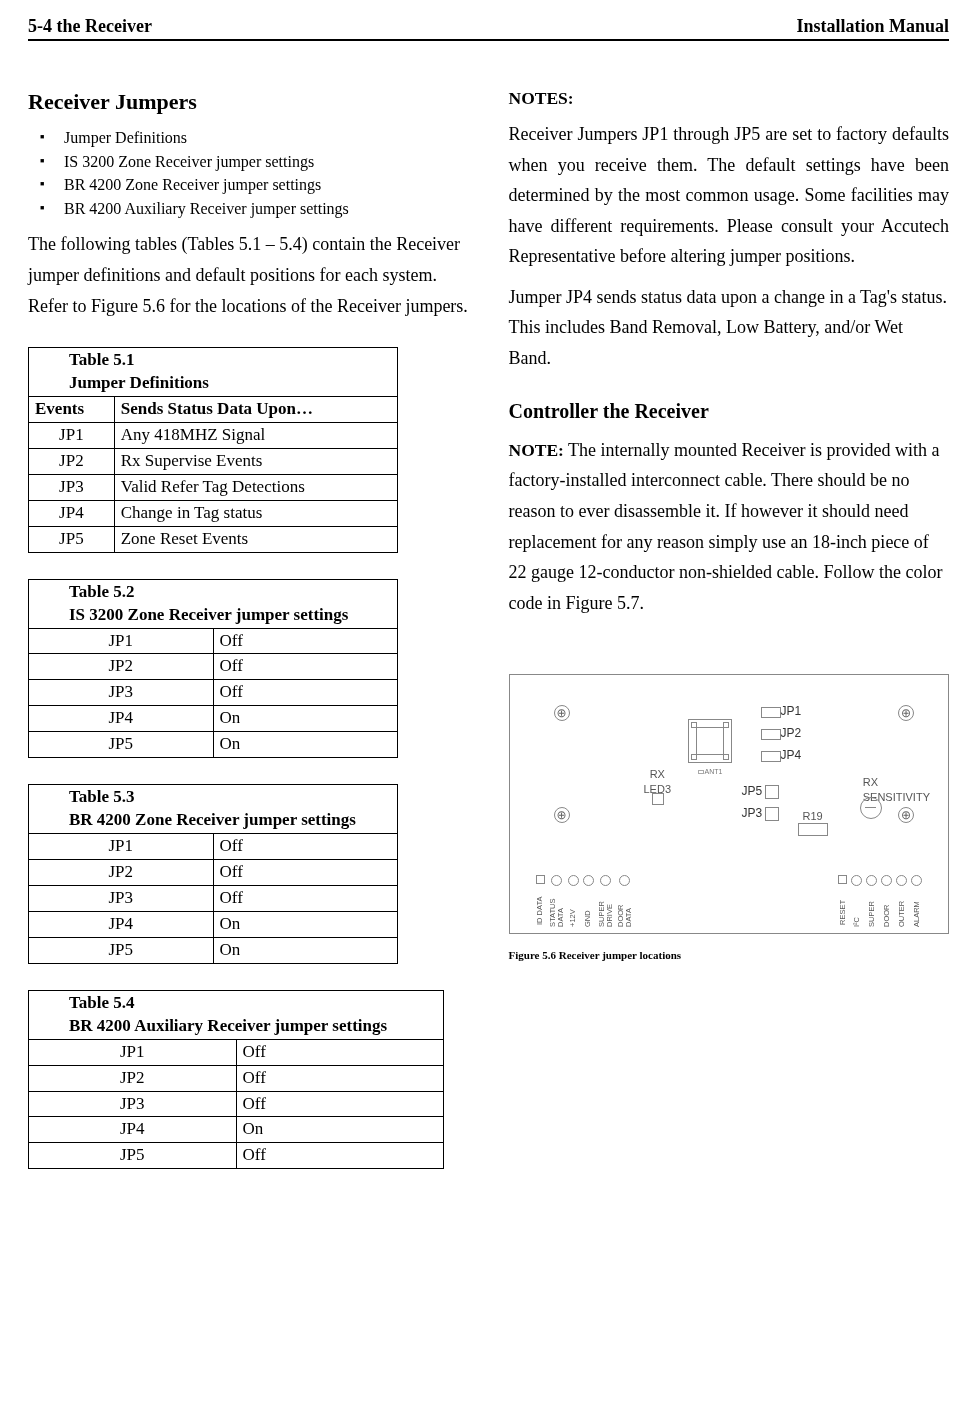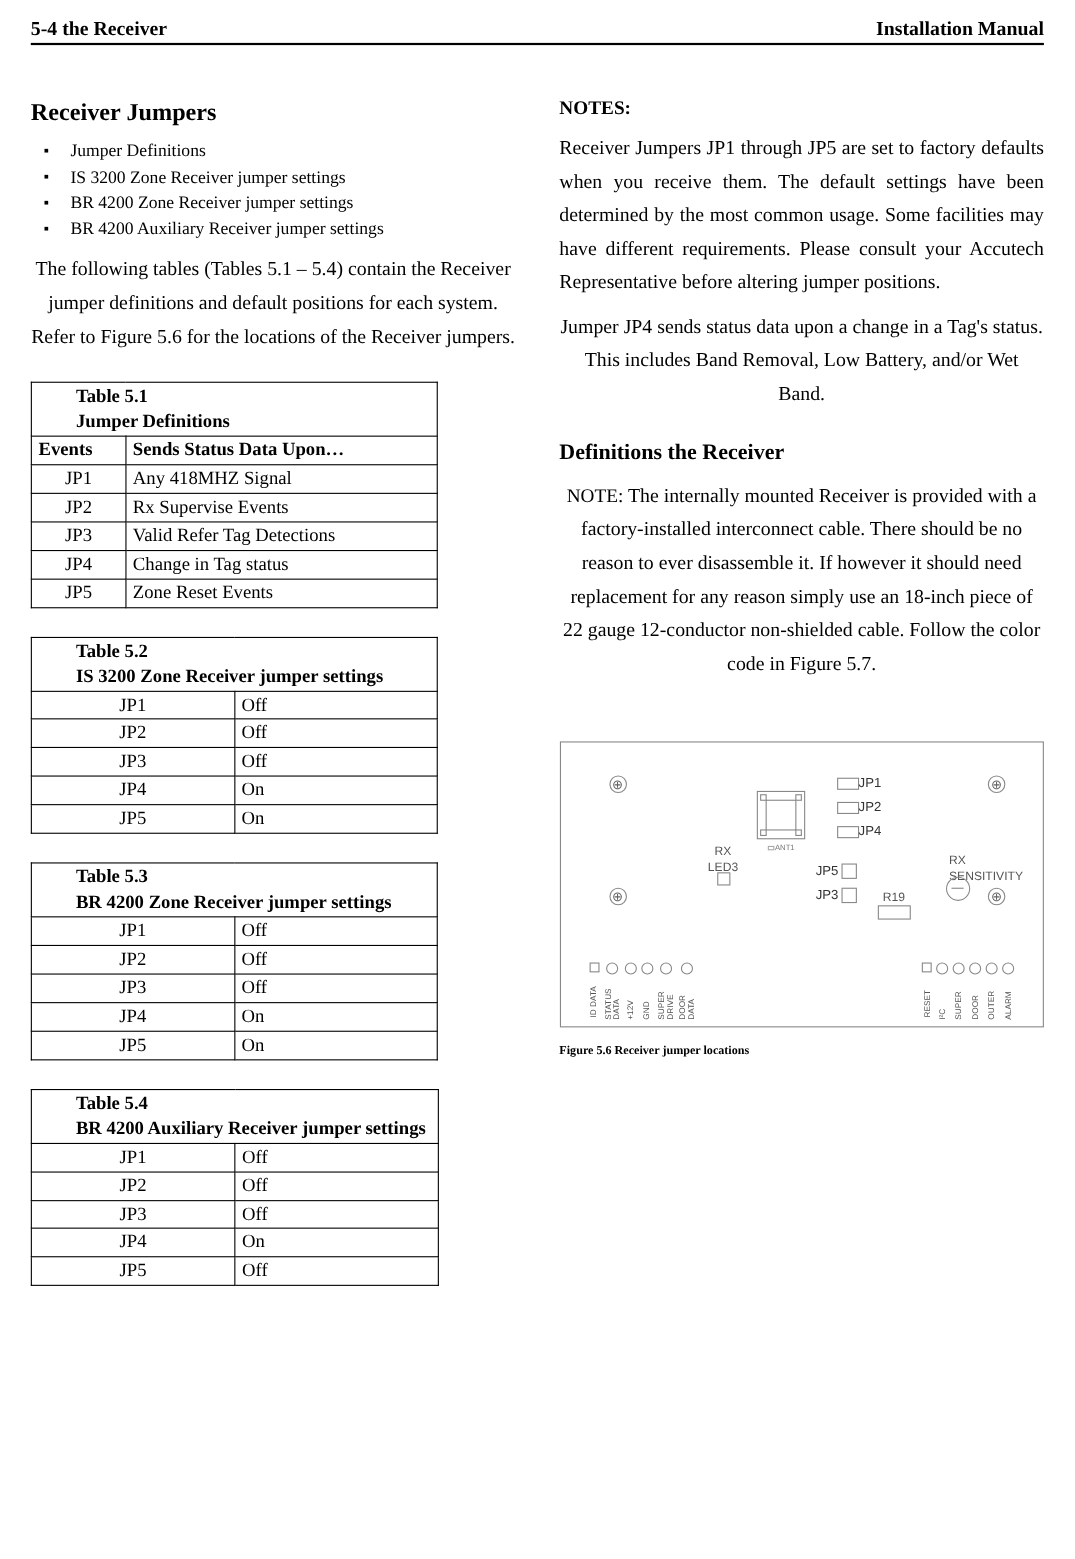--- a/index.html
+++ b/index.html
@@ -56,35 +56,35 @@
   }
   ul.blist li::before {
     content: "■";
     position: absolute;
     left: -10px;
     font-size: 7px;
     top: 6px;
   }
   p.body {
     margin: 10px 0 0 0;
-    text-align: center;
+    text-align: left;
     font-size: 18px;
     line-height: 1.7;
   }
   p.justify {
     text-align: justify;
   }
   table.jt {
     border-collapse: collapse;
     width: 370px;
     margin-top: 26px;
     font-size: 17px;
   }
   table.jt.wide {
-    width: 371px;
+    width: 416px;
   }
   table.jt th, table.jt td {
     border: 1px solid #000;
     padding: 1px 6px;
     text-align: left;
     height: 22px;
   }
   table.jt td.center {
     text-align: center;
   }
@@ -141,21 +141,21 @@
   .pin .sq { width:7px; height:7px; border:1px solid #888; margin-bottom:1px; }
   .pin .vlabel { writing-mode: vertical-rl; transform: rotate(180deg); height: 40px; line-height: 1; font-size:7.5px;}
   .ant { position:absolute; font-size:7px; color:#777; }
   .ant .bar { width:4px; height:2px; border:1px solid #aaa; display:inline-block; margin-right:1px;}
   .caption {
     margin-top: 14px;
     font-size: 11px;
     font-weight: bold;
   }
   .notes-label { font-weight: bold; font-size: 17.5px; display:block; margin-bottom: 8px;}
-  .note-inline .lbl { font-weight: normal; font-size: 17.5px; margin-top: 30px;}
+  .note-inline .lbl { font-weight: bold; font-size: 17.5px; margin-top: 30px;}
 </style>
 </head>
 <body>
 
 <div class="page">
   <div class="header-line">
     <span>5-4 the Receiver</span>
     <span>Installation Manual</span>
   </div>
 
@@ -298,21 +298,21 @@
             </tr>
       </tbody>
         </table>
     </div>
 
     <div class="col">
       <span class="notes-label">NOTES:</span>
       <p class="body justify" style="margin-top:0">Receiver Jumpers JP1 through JP5 are set to factory defaults when you receive them. The default settings have been determined by the most common usage. Some facilities may have different requirements. Please consult your Accutech Representative before altering jumper positions.</p>
       <p class="body">Jumper JP4 sends status data upon a change in a Tag's status. This includes Band Removal, Low Battery, and/or Wet Band.</p>
 
-      <h2 class="conn">Definitions the Receiver</h2>
+      <h2 class="conn">Controller the Receiver</h2>
 
       <p class="body note-inline">
         <span class="lbl">NOTE:</span><span> The internally mounted Receiver is provided with a factory-installed interconnect cable. There should be no reason to ever disassemble it. If however it should need replacement for any reason simply use an 18-inch piece of 22 gauge 12-conductor non-shielded cable. Follow the color code in Figure 5.7.</span>
       </p>
 
       <div class="figure">
         <div class="fig-hole" style="left:44px; top:30px;">⊕</div>
         <div class="fig-hole" style="right:34px; top:30px;">⊕</div>
         <div class="fig-hole" style="left:44px; top:132px;">⊕</div>
         <div class="fig-hole" style="right:34px; top:132px;">⊕</div>

